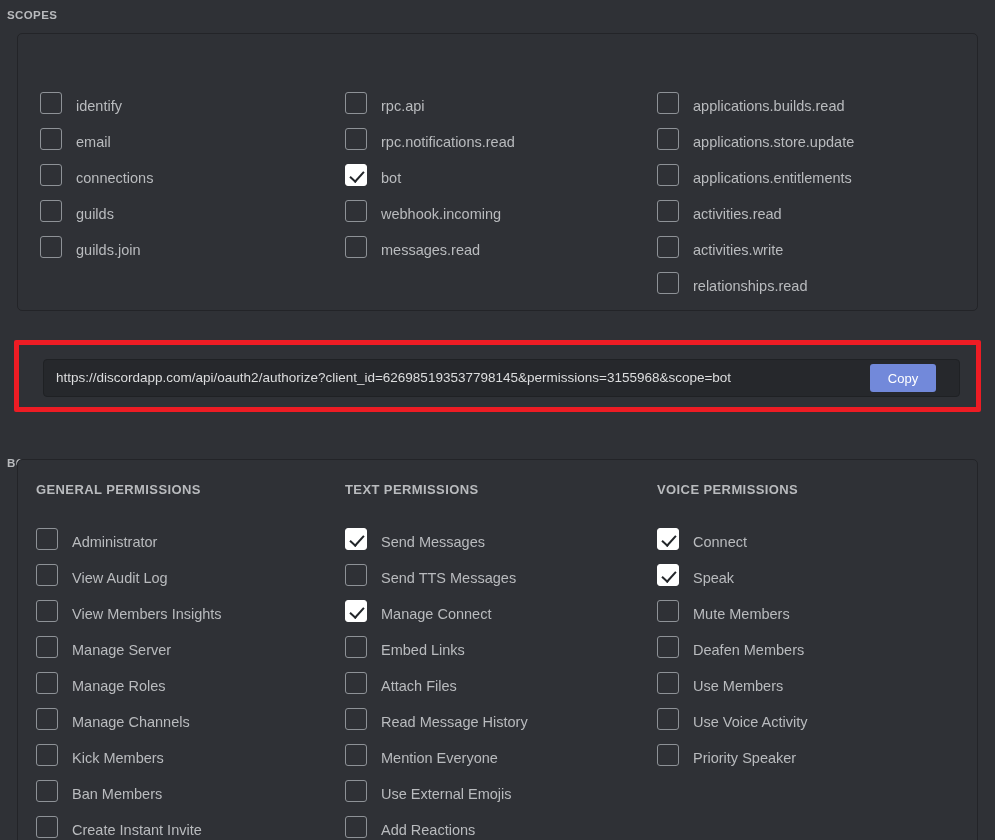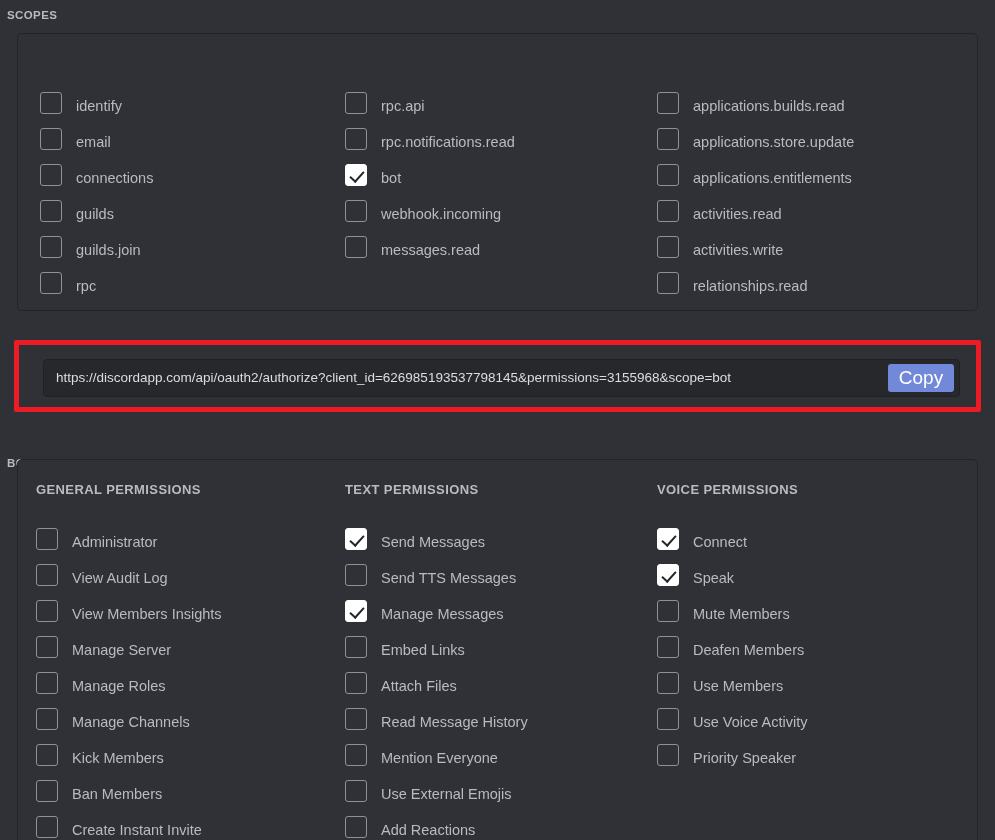--- a/index.html
+++ b/index.html
@@ -137,26 +137,26 @@
     color: #dcddde;
     white-space: nowrap;
     overflow: hidden;
     text-overflow: clip;
     line-height: 36px;
   }
 
   #copy-button {
     width: 66px;
     height: 28px;
-    margin-right: 5px;
+    margin-right: 23px;
     background: #7289da;
     color: #ffffff;
     border: none;
     border-radius: 3px;
-    font-size: 19px;
+    font-size: 13px;
     font-family: "Liberation Sans", sans-serif;
     cursor: pointer;
     flex: 0 0 auto;
   }
 
   
   #botperm-header {
     position: absolute;
     left: 0;
     top: 448px;
@@ -219,24 +219,20 @@
             <span class="chk-label">connections</span>
           </div>
           <div class="chk-row">
             <div class="chk"></div>
             <span class="chk-label">guilds</span>
           </div>
           <div class="chk-row">
             <div class="chk"></div>
             <span class="chk-label">guilds.join</span>
           </div>
-          <div class="chk-row">
-            <div class="chk"></div>
-            <span class="chk-label">rpc</span>
-          </div>
         </div>
         <div class="col col-scope-2">
           <div class="chk-row">
             <div class="chk"></div>
             <span class="chk-label">rpc.api</span>
           </div>
           <div class="chk-row">
             <div class="chk"></div>
             <span class="chk-label">rpc.notifications.read</span>
           </div>
@@ -338,21 +334,21 @@
           <div class="chk-row">
             <div class="chk on"></div>
             <span class="perm-label">Send Messages</span>
           </div>
           <div class="chk-row">
             <div class="chk"></div>
             <span class="perm-label">Send TTS Messages</span>
           </div>
           <div class="chk-row">
             <div class="chk on"></div>
-            <span class="perm-label">Manage Messages</span>
+            <span class="perm-label">Manage Connect</span>
           </div>
           <div class="chk-row">
             <div class="chk"></div>
             <span class="perm-label">Embed Links</span>
           </div>
           <div class="chk-row">
             <div class="chk"></div>
             <span class="perm-label">Attach Files</span>
           </div>
           <div class="chk-row">

